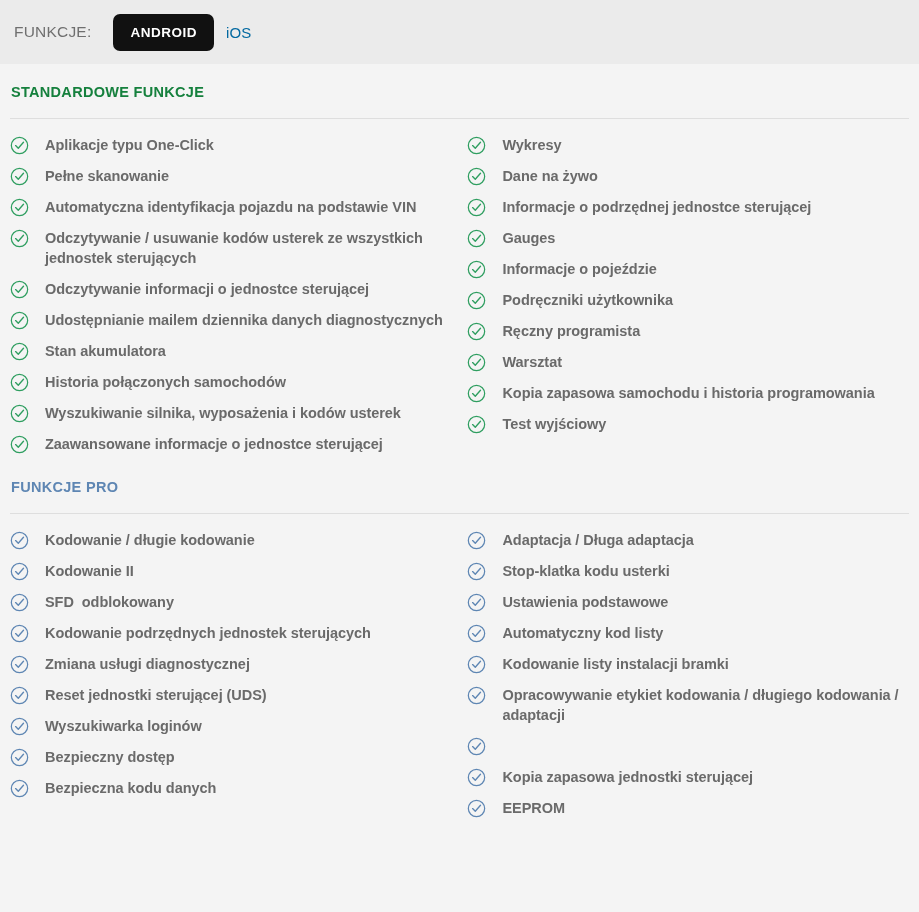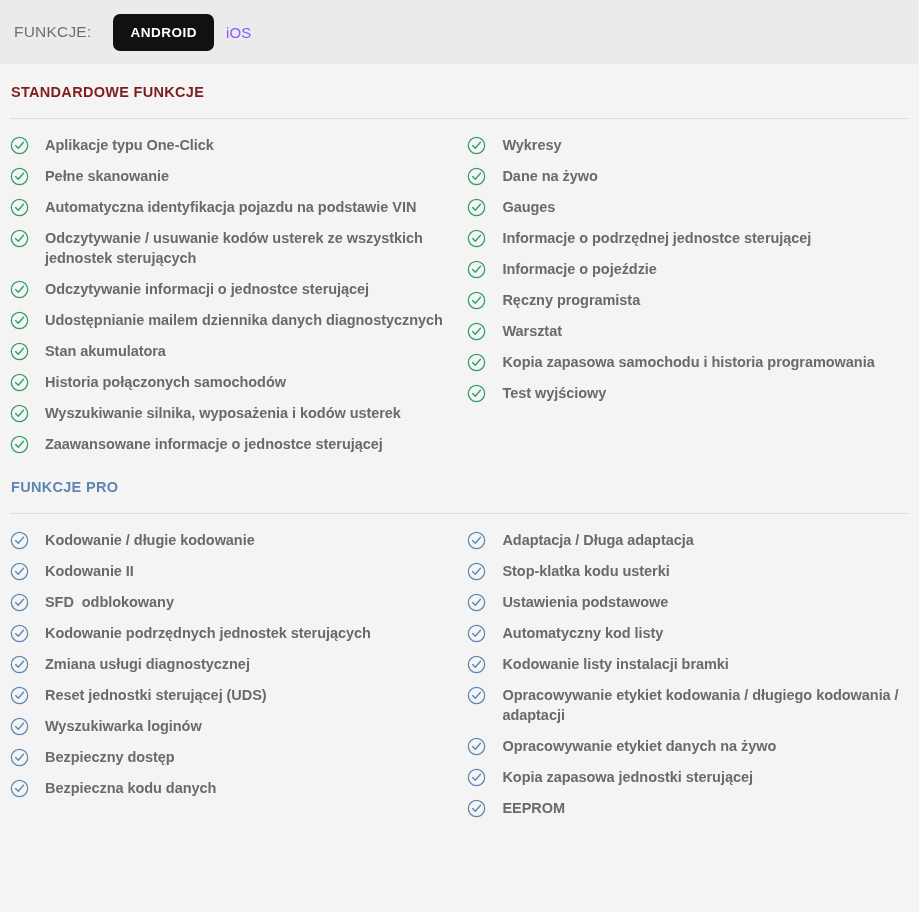--- a/index.html
+++ b/index.html
@@ -42,38 +42,38 @@
     cursor: pointer;
     user-select: none;
     text-align: center;
   }
   .tab.active {
     background: #111111;
     color: #ffffff;
   }
   .tab.inactive {
     background: transparent;
-    color: #8b5cf6;
+    color: #0369a1;
     font-weight: normal;
     font-size: 15px;
     letter-spacing: .2px;
     padding: 11px 12px;
   }
 
   
   .section {
     padding: 0 10px;
   }
   .section-title {
     font-size: 14.5px;
     font-weight: bold;
     letter-spacing: .3px;
     padding: 20px 0 0 1px;
   }
-  .section-title.green { color: #7f1d1d; }
+  .section-title.green { color: #15803d; }
   .section-title.blue  { color: #5e86b3; }
 
   .section-rule {
     border-top: 1px solid #dedede;
     margin-top: 18px;
   }
 
   .cols {
     display: flex;
     align-items: flex-start;
@@ -234,39 +234,48 @@
             </span>
             <span class="label">Dane na żywo</span>
           </div>
           <div class="feature">
             <span class="check">
               <svg width="19" height="19" viewBox="0 0 20 20" aria-hidden="true">
                 <circle cx="10" cy="10" r="8.6" fill="none" stroke="#2f9e60" stroke-width="1.3"></circle>
                 <path d="M5.9 10.1 L8.7 12.9 L14.2 6.6" fill="none" stroke="#2f9e60" stroke-width="1.4" stroke-linecap="round" stroke-linejoin="round"></path>
               </svg>
             </span>
+            <span class="label">Informacje o podrzędnej jednostce sterującej</span>
+          </div>
+          <div class="feature">
+            <span class="check">
+              <svg width="19" height="19" viewBox="0 0 20 20" aria-hidden="true">
+                <circle cx="10" cy="10" r="8.6" fill="none" stroke="#2f9e60" stroke-width="1.3"></circle>
+                <path d="M5.9 10.1 L8.7 12.9 L14.2 6.6" fill="none" stroke="#2f9e60" stroke-width="1.4" stroke-linecap="round" stroke-linejoin="round"></path>
+              </svg>
+            </span>
             <span class="label">Gauges</span>
           </div>
           <div class="feature">
             <span class="check">
               <svg width="19" height="19" viewBox="0 0 20 20" aria-hidden="true">
                 <circle cx="10" cy="10" r="8.6" fill="none" stroke="#2f9e60" stroke-width="1.3"></circle>
                 <path d="M5.9 10.1 L8.7 12.9 L14.2 6.6" fill="none" stroke="#2f9e60" stroke-width="1.4" stroke-linecap="round" stroke-linejoin="round"></path>
               </svg>
             </span>
-            <span class="label">Informacje o podrzędnej jednostce sterującej</span>
-          </div>
-          <div class="feature">
-            <span class="check">
-              <svg width="19" height="19" viewBox="0 0 20 20" aria-hidden="true">
-                <circle cx="10" cy="10" r="8.6" fill="none" stroke="#2f9e60" stroke-width="1.3"></circle>
-                <path d="M5.9 10.1 L8.7 12.9 L14.2 6.6" fill="none" stroke="#2f9e60" stroke-width="1.4" stroke-linecap="round" stroke-linejoin="round"></path>
-              </svg>
-            </span>
             <span class="label">Informacje o pojeździe</span>
+          </div>
+          <div class="feature">
+            <span class="check">
+              <svg width="19" height="19" viewBox="0 0 20 20" aria-hidden="true">
+                <circle cx="10" cy="10" r="8.6" fill="none" stroke="#2f9e60" stroke-width="1.3"></circle>
+                <path d="M5.9 10.1 L8.7 12.9 L14.2 6.6" fill="none" stroke="#2f9e60" stroke-width="1.4" stroke-linecap="round" stroke-linejoin="round"></path>
+              </svg>
+            </span>
+            <span class="label">Podręczniki użytkownika</span>
           </div>
           <div class="feature">
             <span class="check">
               <svg width="19" height="19" viewBox="0 0 20 20" aria-hidden="true">
                 <circle cx="10" cy="10" r="8.6" fill="none" stroke="#2f9e60" stroke-width="1.3"></circle>
                 <path d="M5.9 10.1 L8.7 12.9 L14.2 6.6" fill="none" stroke="#2f9e60" stroke-width="1.4" stroke-linecap="round" stroke-linejoin="round"></path>
               </svg>
             </span>
             <span class="label">Ręczny programista</span>
           </div>
@@ -442,21 +451,20 @@
             </span>
             <span class="label">Opracowywanie etykiet kodowania / długiego kodowania / adaptacji</span>
           </div>
           <div class="feature">
             <span class="check">
               <svg width="19" height="19" viewBox="0 0 20 20" aria-hidden="true">
                 <circle cx="10" cy="10" r="8.6" fill="none" stroke="#5e86b3" stroke-width="1.3"></circle>
                 <path d="M5.9 10.1 L8.7 12.9 L14.2 6.6" fill="none" stroke="#5e86b3" stroke-width="1.4" stroke-linecap="round" stroke-linejoin="round"></path>
               </svg>
             </span>
-            <span class="label">Opracowywanie etykiet danych na żywo</span>
           </div>
           <div class="feature">
             <span class="check">
               <svg width="19" height="19" viewBox="0 0 20 20" aria-hidden="true">
                 <circle cx="10" cy="10" r="8.6" fill="none" stroke="#5e86b3" stroke-width="1.3"></circle>
                 <path d="M5.9 10.1 L8.7 12.9 L14.2 6.6" fill="none" stroke="#5e86b3" stroke-width="1.4" stroke-linecap="round" stroke-linejoin="round"></path>
               </svg>
             </span>
             <span class="label">Kopia zapasowa jednostki sterującej</span>
           </div>

